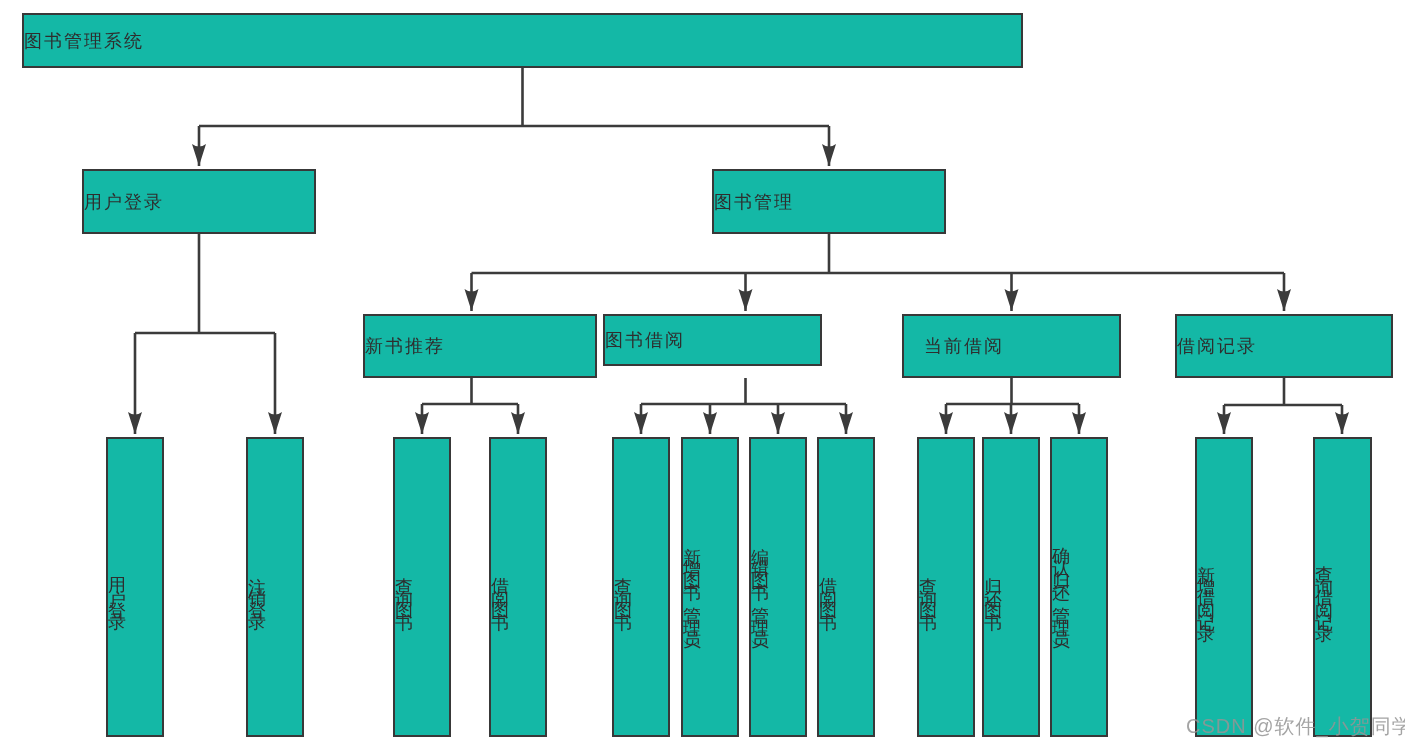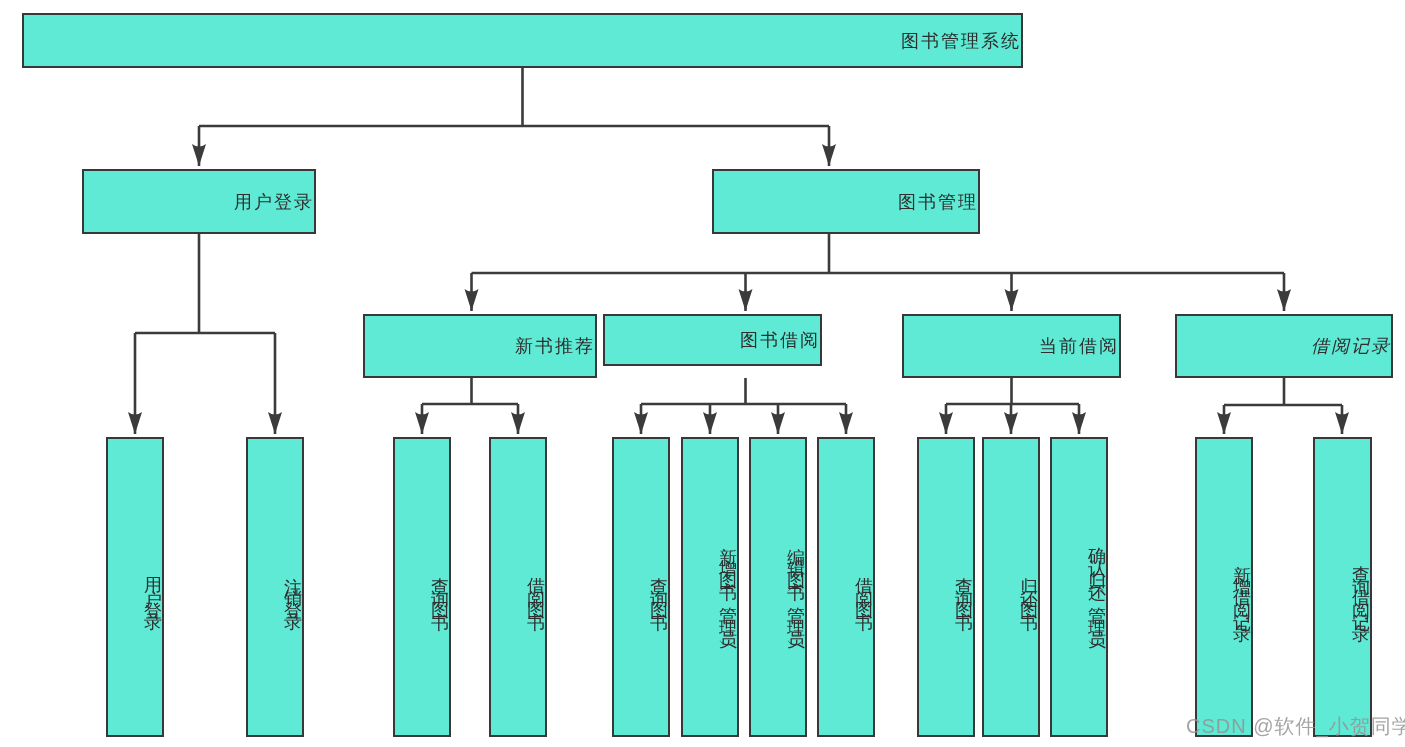--- a/index.html
+++ b/index.html
@@ -4,41 +4,41 @@
 <style>
   html,body{margin:0;padding:0;background:#ffffff;}
   #stage{
     position:relative;width:1405px;height:747px;background:#ffffff;overflow:hidden;
     font-family:"Liberation Sans","DejaVu Sans",sans-serif;
   }
   #wires{position:absolute;left:0;top:0;width:1405px;height:747px;}
   #wires .ln{stroke:#3b3b3b;stroke-width:2.6;fill:none;}
   #wires .ar{marker-end:url(#arrowhead);}
   .node{
-    position:absolute;box-sizing:border-box;background:#5eead4;
+    position:absolute;box-sizing:border-box;background:#14b8a6;
     border:2.5px solid #383838;color:#2e2e2e;
-    display:flex;align-items:center;justify-content:flex-end;text-align:center;
+    display:flex;align-items:center;justify-content:flex-start;text-align:center;
   }
   .node.h span{font-size:18px;letter-spacing:2px;white-space:nowrap;}
   .node.v span{
     font-size:18px;line-height:1;letter-spacing:12px;white-space:nowrap;
     writing-mode:vertical-rl;text-orientation:mixed;
   }
   #watermark{
     position:absolute;left:1186px;top:713px;z-index:5;
     font-size:20px;color:rgba(148,148,148,0.85);letter-spacing:1px;white-space:nowrap;
   }
   
   #n-root    {left:22px;  top:13px;  width:1001px;height:55px;}
   #n-login   {left:82px;  top:169px; width:234px; height:65px;}
-  #n-mgmt    {left:712px; top:169px; width:268px; height:65px;}
+  #n-mgmt    {left:712px; top:169px; width:234px; height:65px;}
   #n-newbook {left:363px; top:314px; width:234px; height:64px;}
   #n-borrow  {left:603px; top:314px; width:219px; height:52px;}
   #n-current {left:902px; top:314px; width:219px; height:64px;padding-left:20px;}
-  #n-records {left:1175px;top:314px; width:218px; height:64px;font-style:italic;}
+  #n-records {left:1175px;top:314px; width:218px; height:64px;}
   
   .leaf{top:437px;height:300px;width:58px;}
   #lf-user-login    {left:106px;}
   #lf-logout        {left:246px;}
   #lf-query-book-1  {left:393px;}
   #lf-borrow-book-1 {left:489px;}
   #lf-query-book-2  {left:612px;}
   #lf-add-book      {left:681px;}
   #lf-edit-book     {left:749px;}
   #lf-borrow-book-2 {left:817px;}

